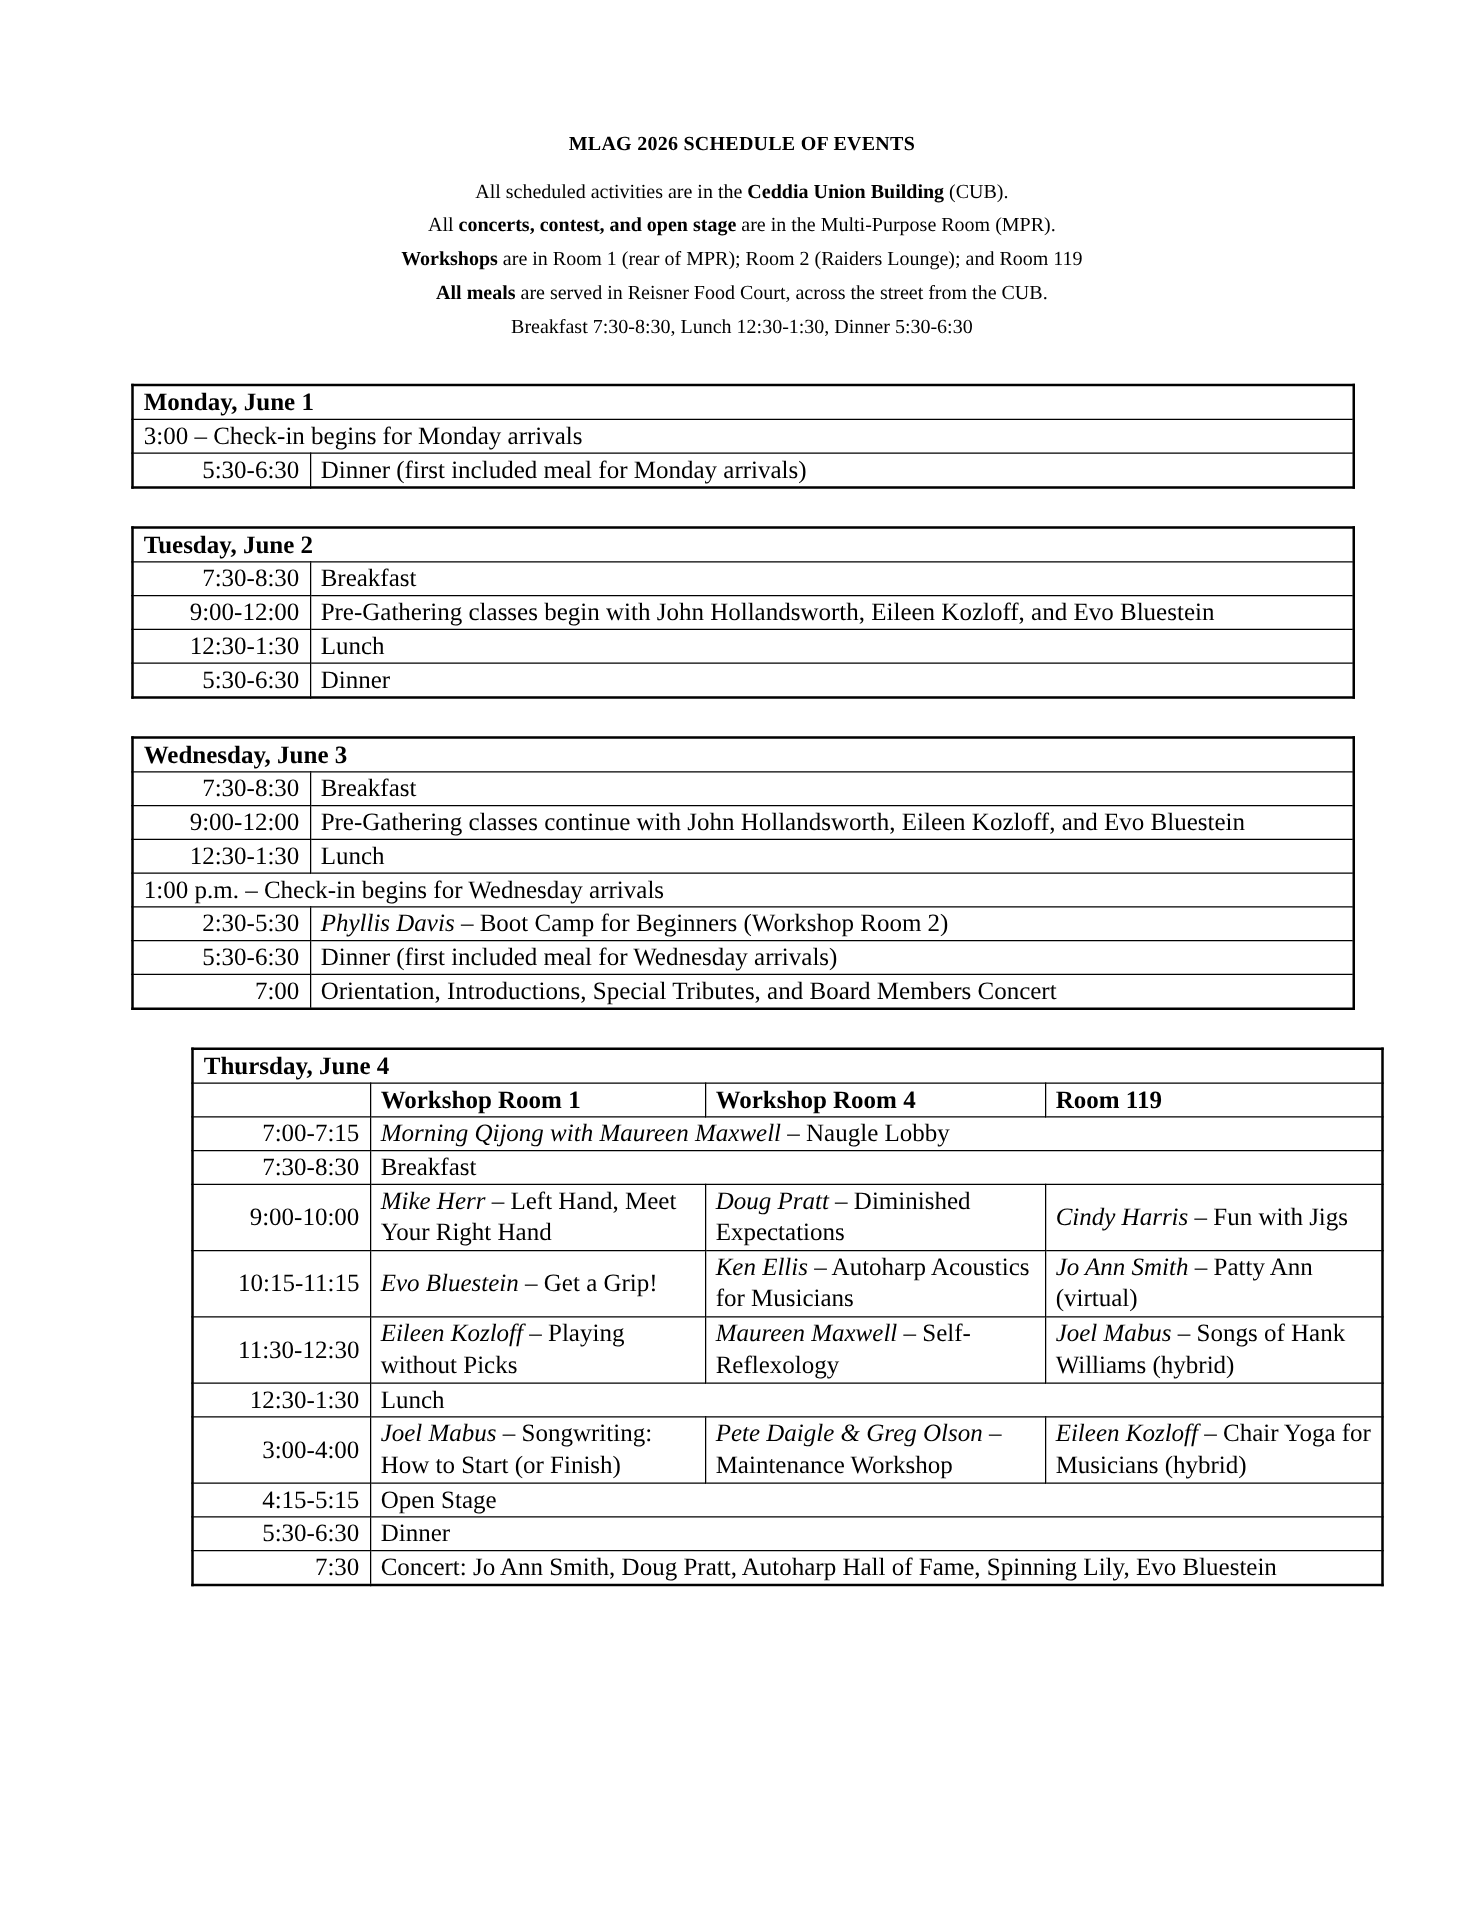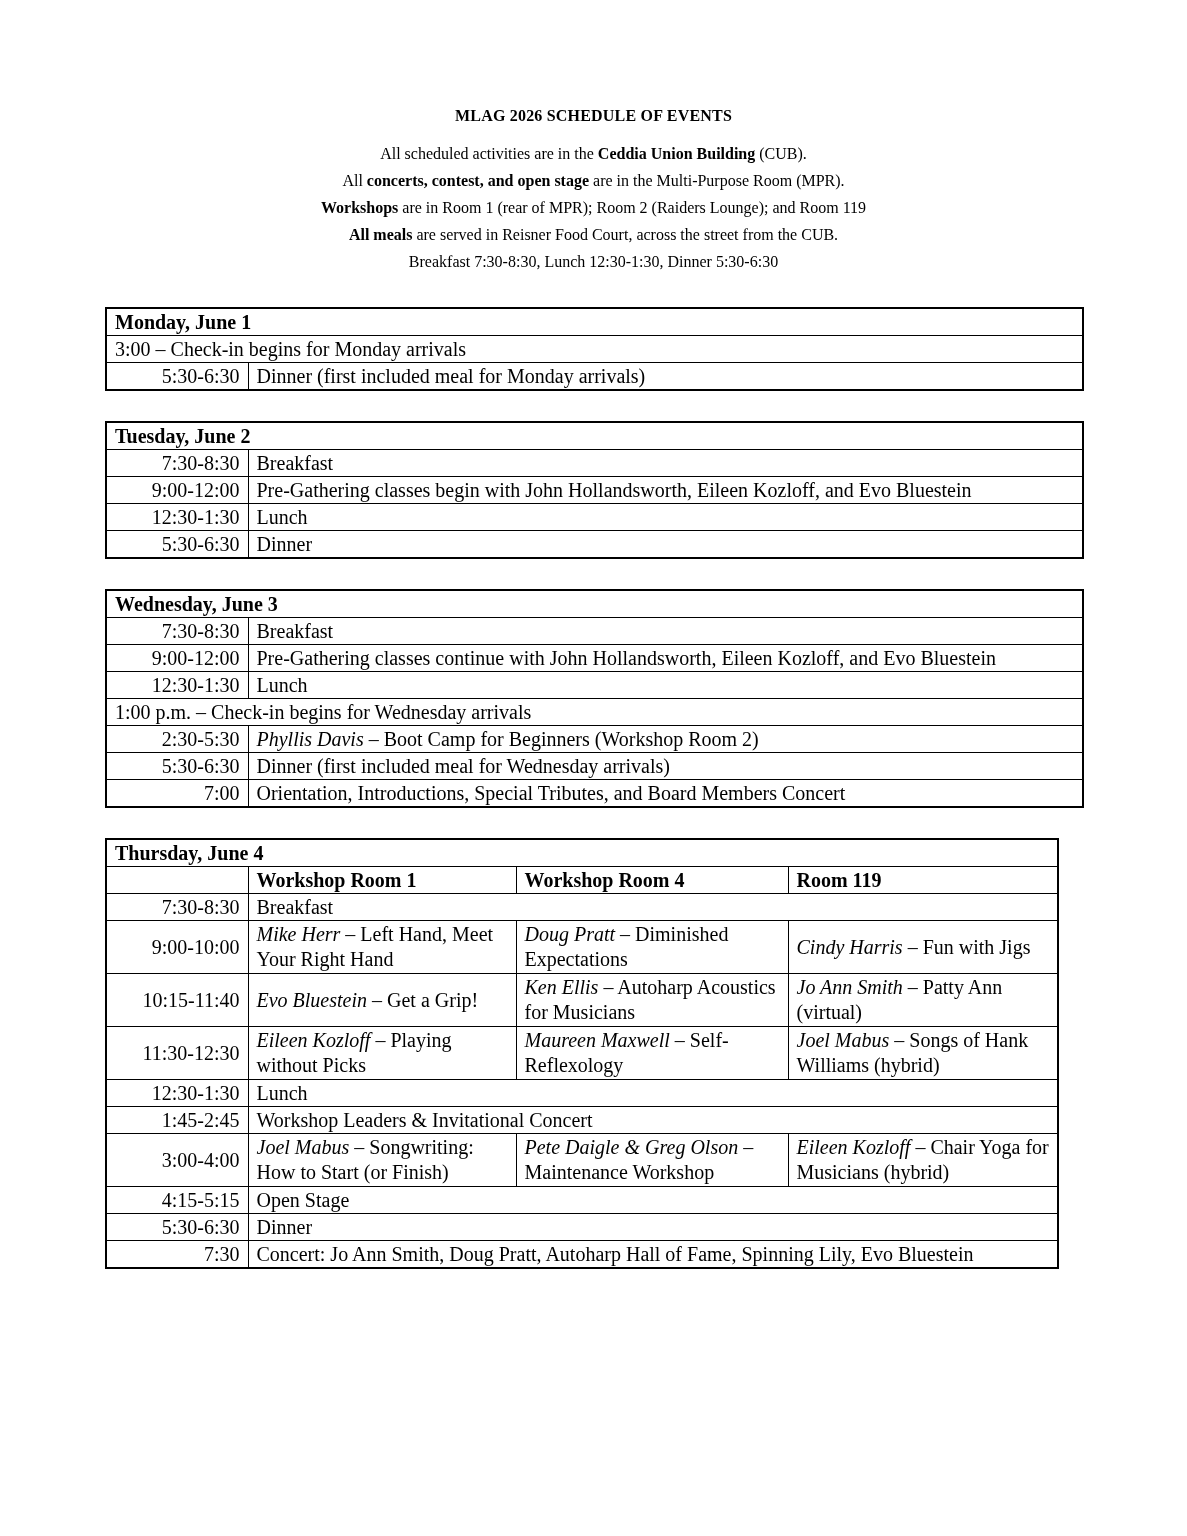--- a/index.html
+++ b/index.html
@@ -22,21 +22,21 @@
     margin-bottom: 32px;
   }
   table.sched-table {
     border-collapse: collapse;
     border: 2.5px solid #000;
     table-layout: fixed;
     width: 977px;
     margin: 0 0 30px 0;
     padding-left: 28px;
   }
-  table.sched-table.cols4 { width: 952px; }
+  table.sched-table.cols4 { width: 952px; margin-left: 48px; }
   .sched-table td {
     border: 1.5px solid #000;
     font-size: 20px;
     line-height: 24px;
     padding: 1px 8px;
     height: 26px;
     vertical-align: middle;
     overflow: hidden;
   }
   .sched-table td.day-title { font-weight: bold; text-align: left; }
@@ -152,49 +152,49 @@
           <tr>
             <td colspan="4" class="day-title">Thursday, June 4</td>
           </tr>
           <tr>
             <td class="time-cell"></td>
             <td class="room-header">Workshop Room 1</td>
             <td class="room-header">Workshop Room 4</td>
             <td class="room-header">Room 119</td>
           </tr>
           <tr>
+            <td class="time-cell">7:00-7:15</td>
+            <td colspan="3"><i>Morning Qijong with Maureen Maxwell</i><span> – Naugle Lobby</span></td>
+          </tr>
+          <tr>
             <td class="time-cell">7:30-8:30</td>
             <td colspan="3"><span>Breakfast</span></td>
           </tr>
           <tr class="multi">
             <td class="time-cell">9:00-10:00</td>
             <td><i>Mike Herr</i><span> – Left Hand, Meet Your Right Hand</span></td>
             <td><i>Doug Pratt</i><span> – Diminished Expectations</span></td>
             <td><i>Cindy Harris</i><span> – Fun with Jigs</span></td>
           </tr>
           <tr class="multi">
-            <td class="time-cell">10:15-11:40</td>
+            <td class="time-cell">10:15-11:15</td>
             <td><i>Evo Bluestein</i><span> – Get a Grip!</span></td>
             <td><i>Ken Ellis</i><span> – Autoharp Acoustics for Musicians</span></td>
             <td><i>Jo Ann Smith</i><span> – Patty Ann (virtual)</span></td>
           </tr>
           <tr class="multi">
             <td class="time-cell">11:30-12:30</td>
             <td><i>Eileen Kozloff</i><span> – Playing without Picks</span></td>
             <td><i>Maureen Maxwell</i><span> – Self-Reflexology</span></td>
             <td><i>Joel Mabus</i><span> – Songs of Hank Williams (hybrid)</span></td>
           </tr>
           <tr>
             <td class="time-cell">12:30-1:30</td>
             <td colspan="3"><span>Lunch</span></td>
           </tr>
-          <tr>
-            <td class="time-cell">1:45-2:45</td>
-            <td colspan="3"><span>Workshop Leaders &amp; Invitational Concert</span></td>
-          </tr>
           <tr class="multi">
             <td class="time-cell">3:00-4:00</td>
             <td><i>Joel Mabus</i><span> – Songwriting: How to Start (or Finish)</span></td>
             <td><i>Pete Daigle &amp; Greg Olson</i><span> – Maintenance Workshop</span></td>
             <td><i>Eileen Kozloff</i><span> – Chair Yoga for Musicians (hybrid)</span></td>
           </tr>
           <tr>
             <td class="time-cell">4:15-5:15</td>
             <td colspan="3"><span>Open Stage</span></td>
           </tr>

